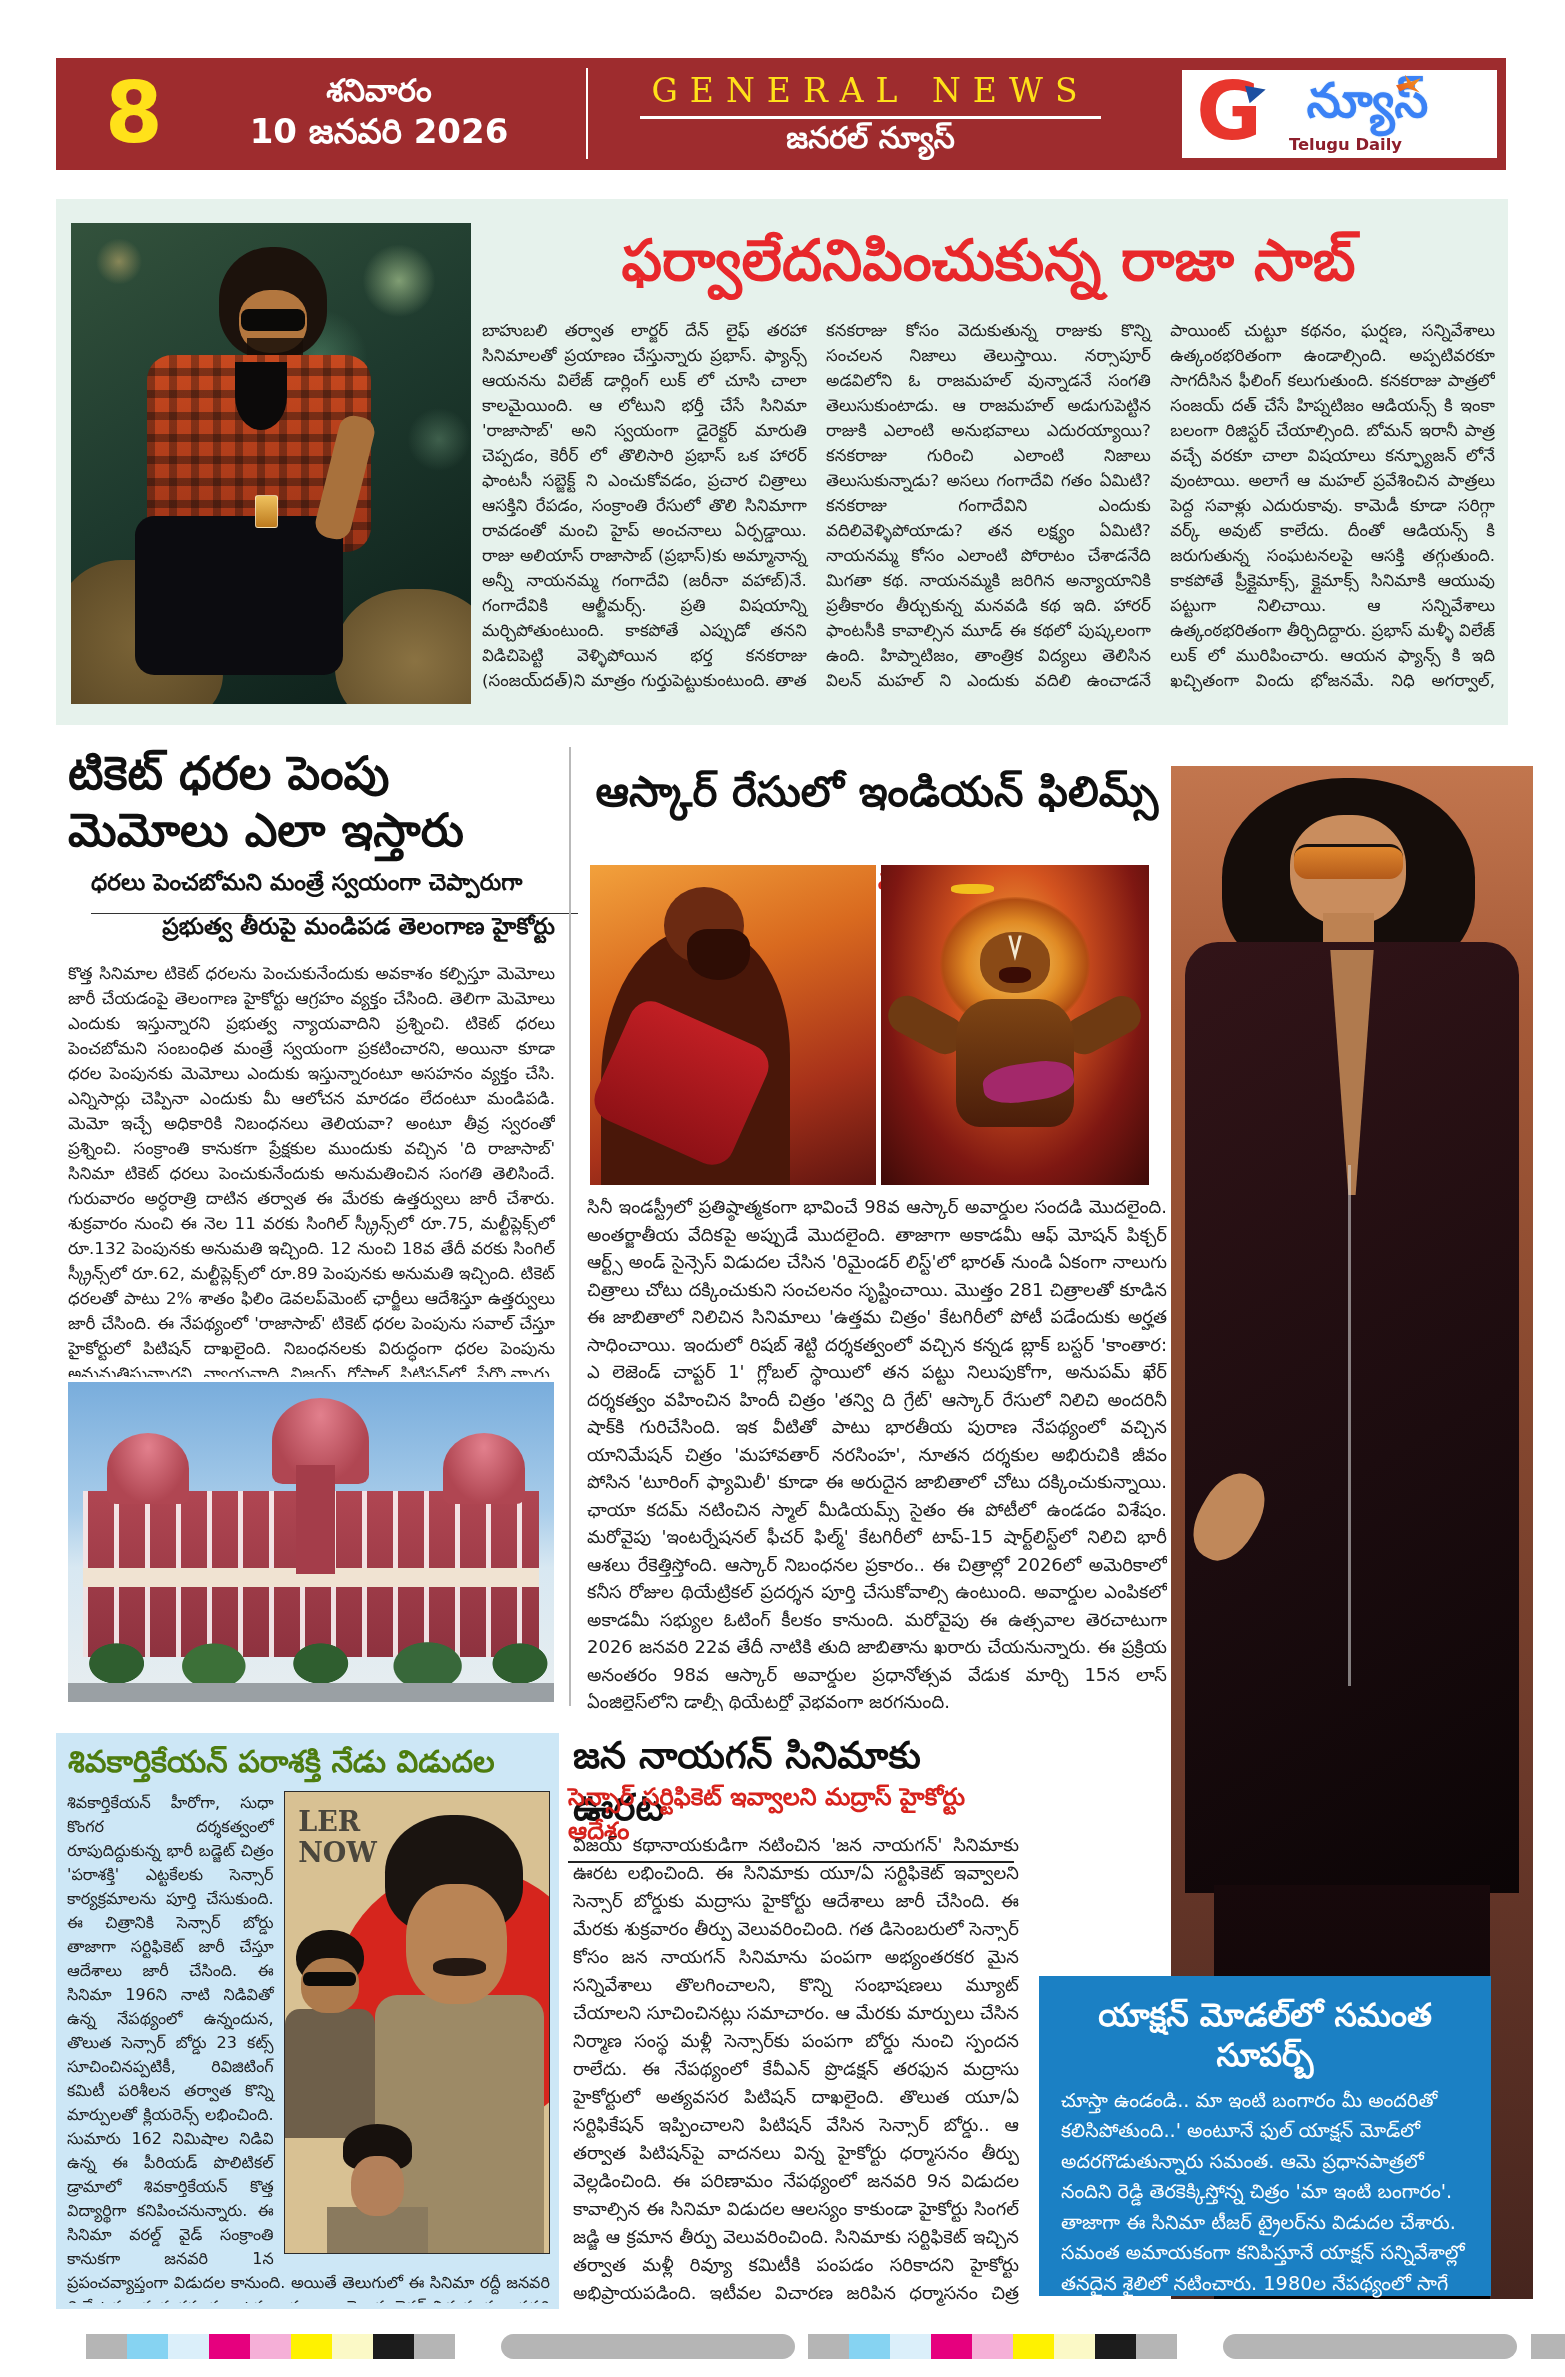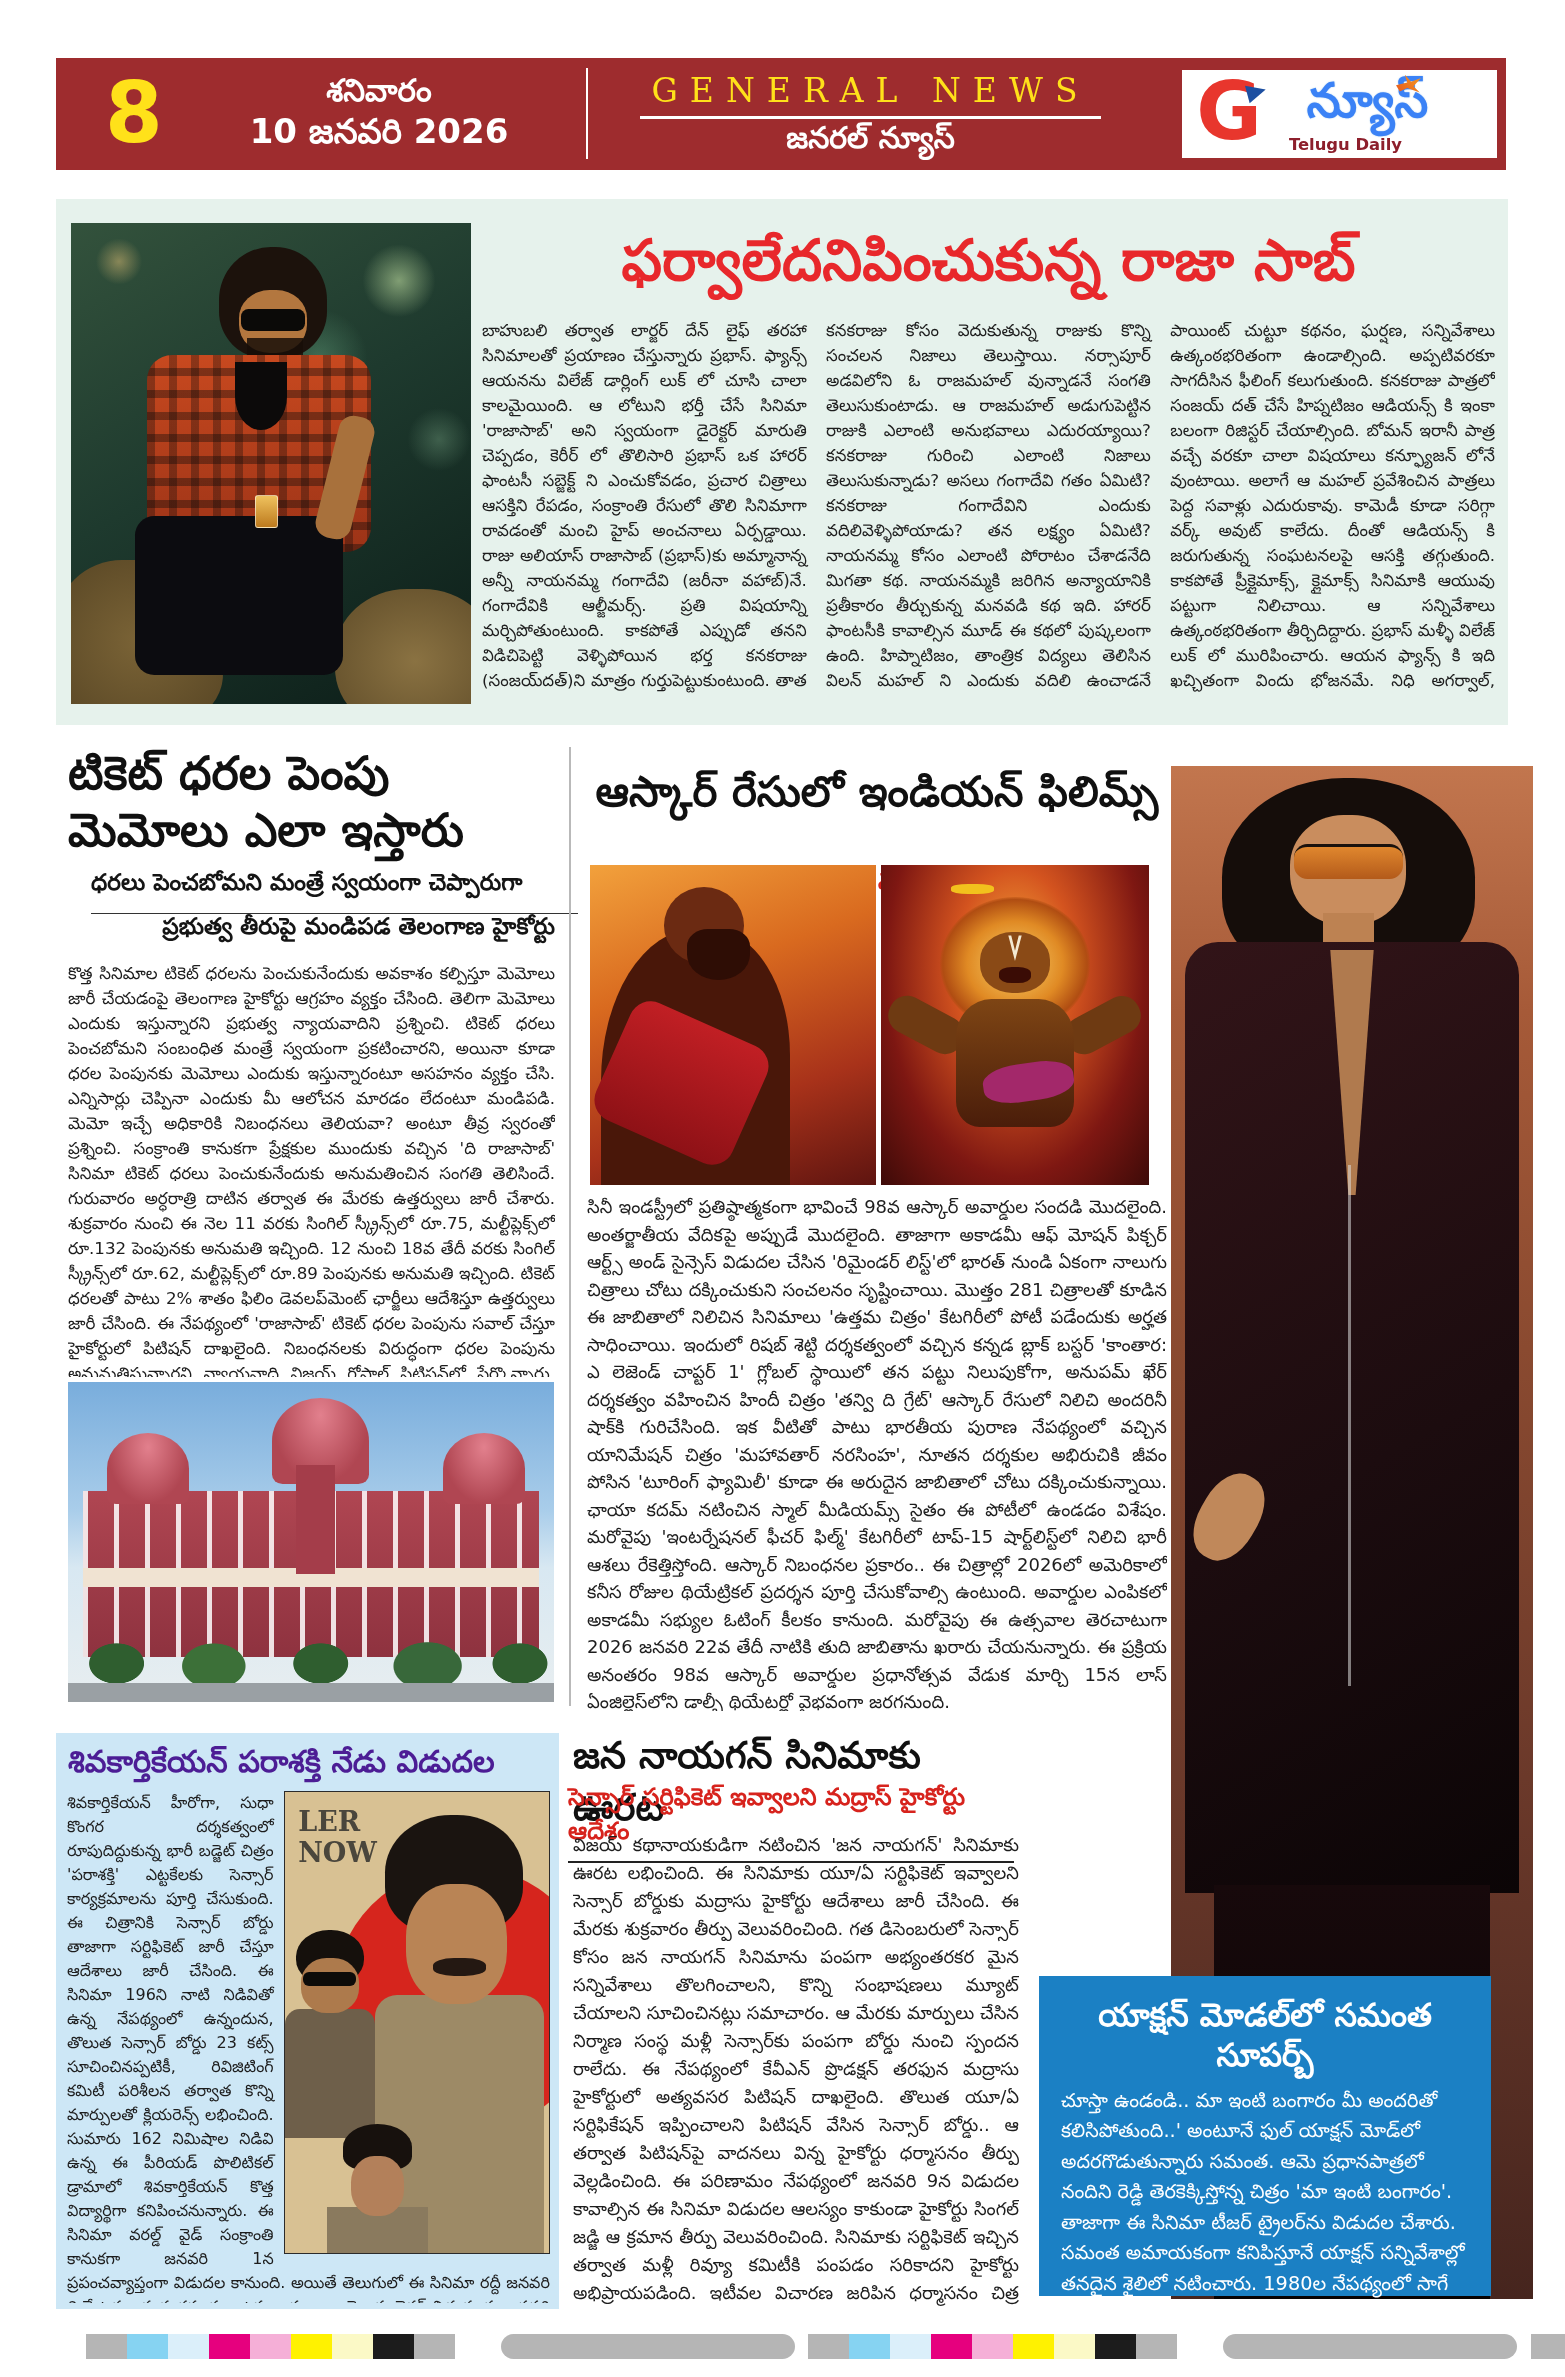--- a/index.html
+++ b/index.html
@@ -137,21 +137,21 @@
   .sm-legs{left:12%;top:73%;width:76%;height:27%;background:linear-gradient(#17090b,#070304);}
 
   
   .blue-box{left:1039px;top:1976px;width:452px;height:320px;background:var(--box-blue);
             box-sizing:border-box;padding:19.3px 22px;}
   .bb-headline{color:#fff;font-weight:bold;font-size:32px;line-height:40px;text-align:center;}
   .bb-body{margin-top:10.4px;color:#fff;font-size:19.3px;line-height:30.5px;height:223px;overflow:hidden;}
 
   
   .pk-section{left:56px;top:1733px;width:503px;height:576px;background:var(--lightblue-bg);}
-  .pk-headline{left:68px;top:1743px;width:480px;color:#4c1d95;font-weight:bold;font-size:30.5px;
+  .pk-headline{left:68px;top:1743px;width:480px;color:#4d7c0f;font-weight:bold;font-size:30.5px;
                font-family:"DejaVu Serif","Liberation Serif",serif;}
   .pk-body{left:67px;top:1791px;width:483px;height:512px;font-size:16px;line-height:24px;
            text-align:justify;color:#1d1d1d;overflow:hidden;}
   .poster-parashakti{float:right;width:266px;height:463px;margin:0 0 6px 10.4px;position:relative;
      background:#d8c193;border:1.5px solid #2b2b2b;box-sizing:border-box;overflow:hidden;}
   .pp-circle{position:absolute;right:-18%;top:16%;width:100%;height:58%;background:#d6251d;border-radius:50%;}
   .pp-text{position:absolute;left:5%;top:3%;color:#4a463c;font-family:"DejaVu Serif",serif;
            font-weight:bold;font-size:27px;line-height:31px;}
   .pp-hero-hair{position:absolute;right:10%;top:5%;width:52%;height:26%;background:#1a1410;border-radius:48% 48% 40% 40%;}
   .pp-hero-face{position:absolute;right:16%;top:20%;width:38%;height:26%;background:#b98455;border-radius:44%;}

